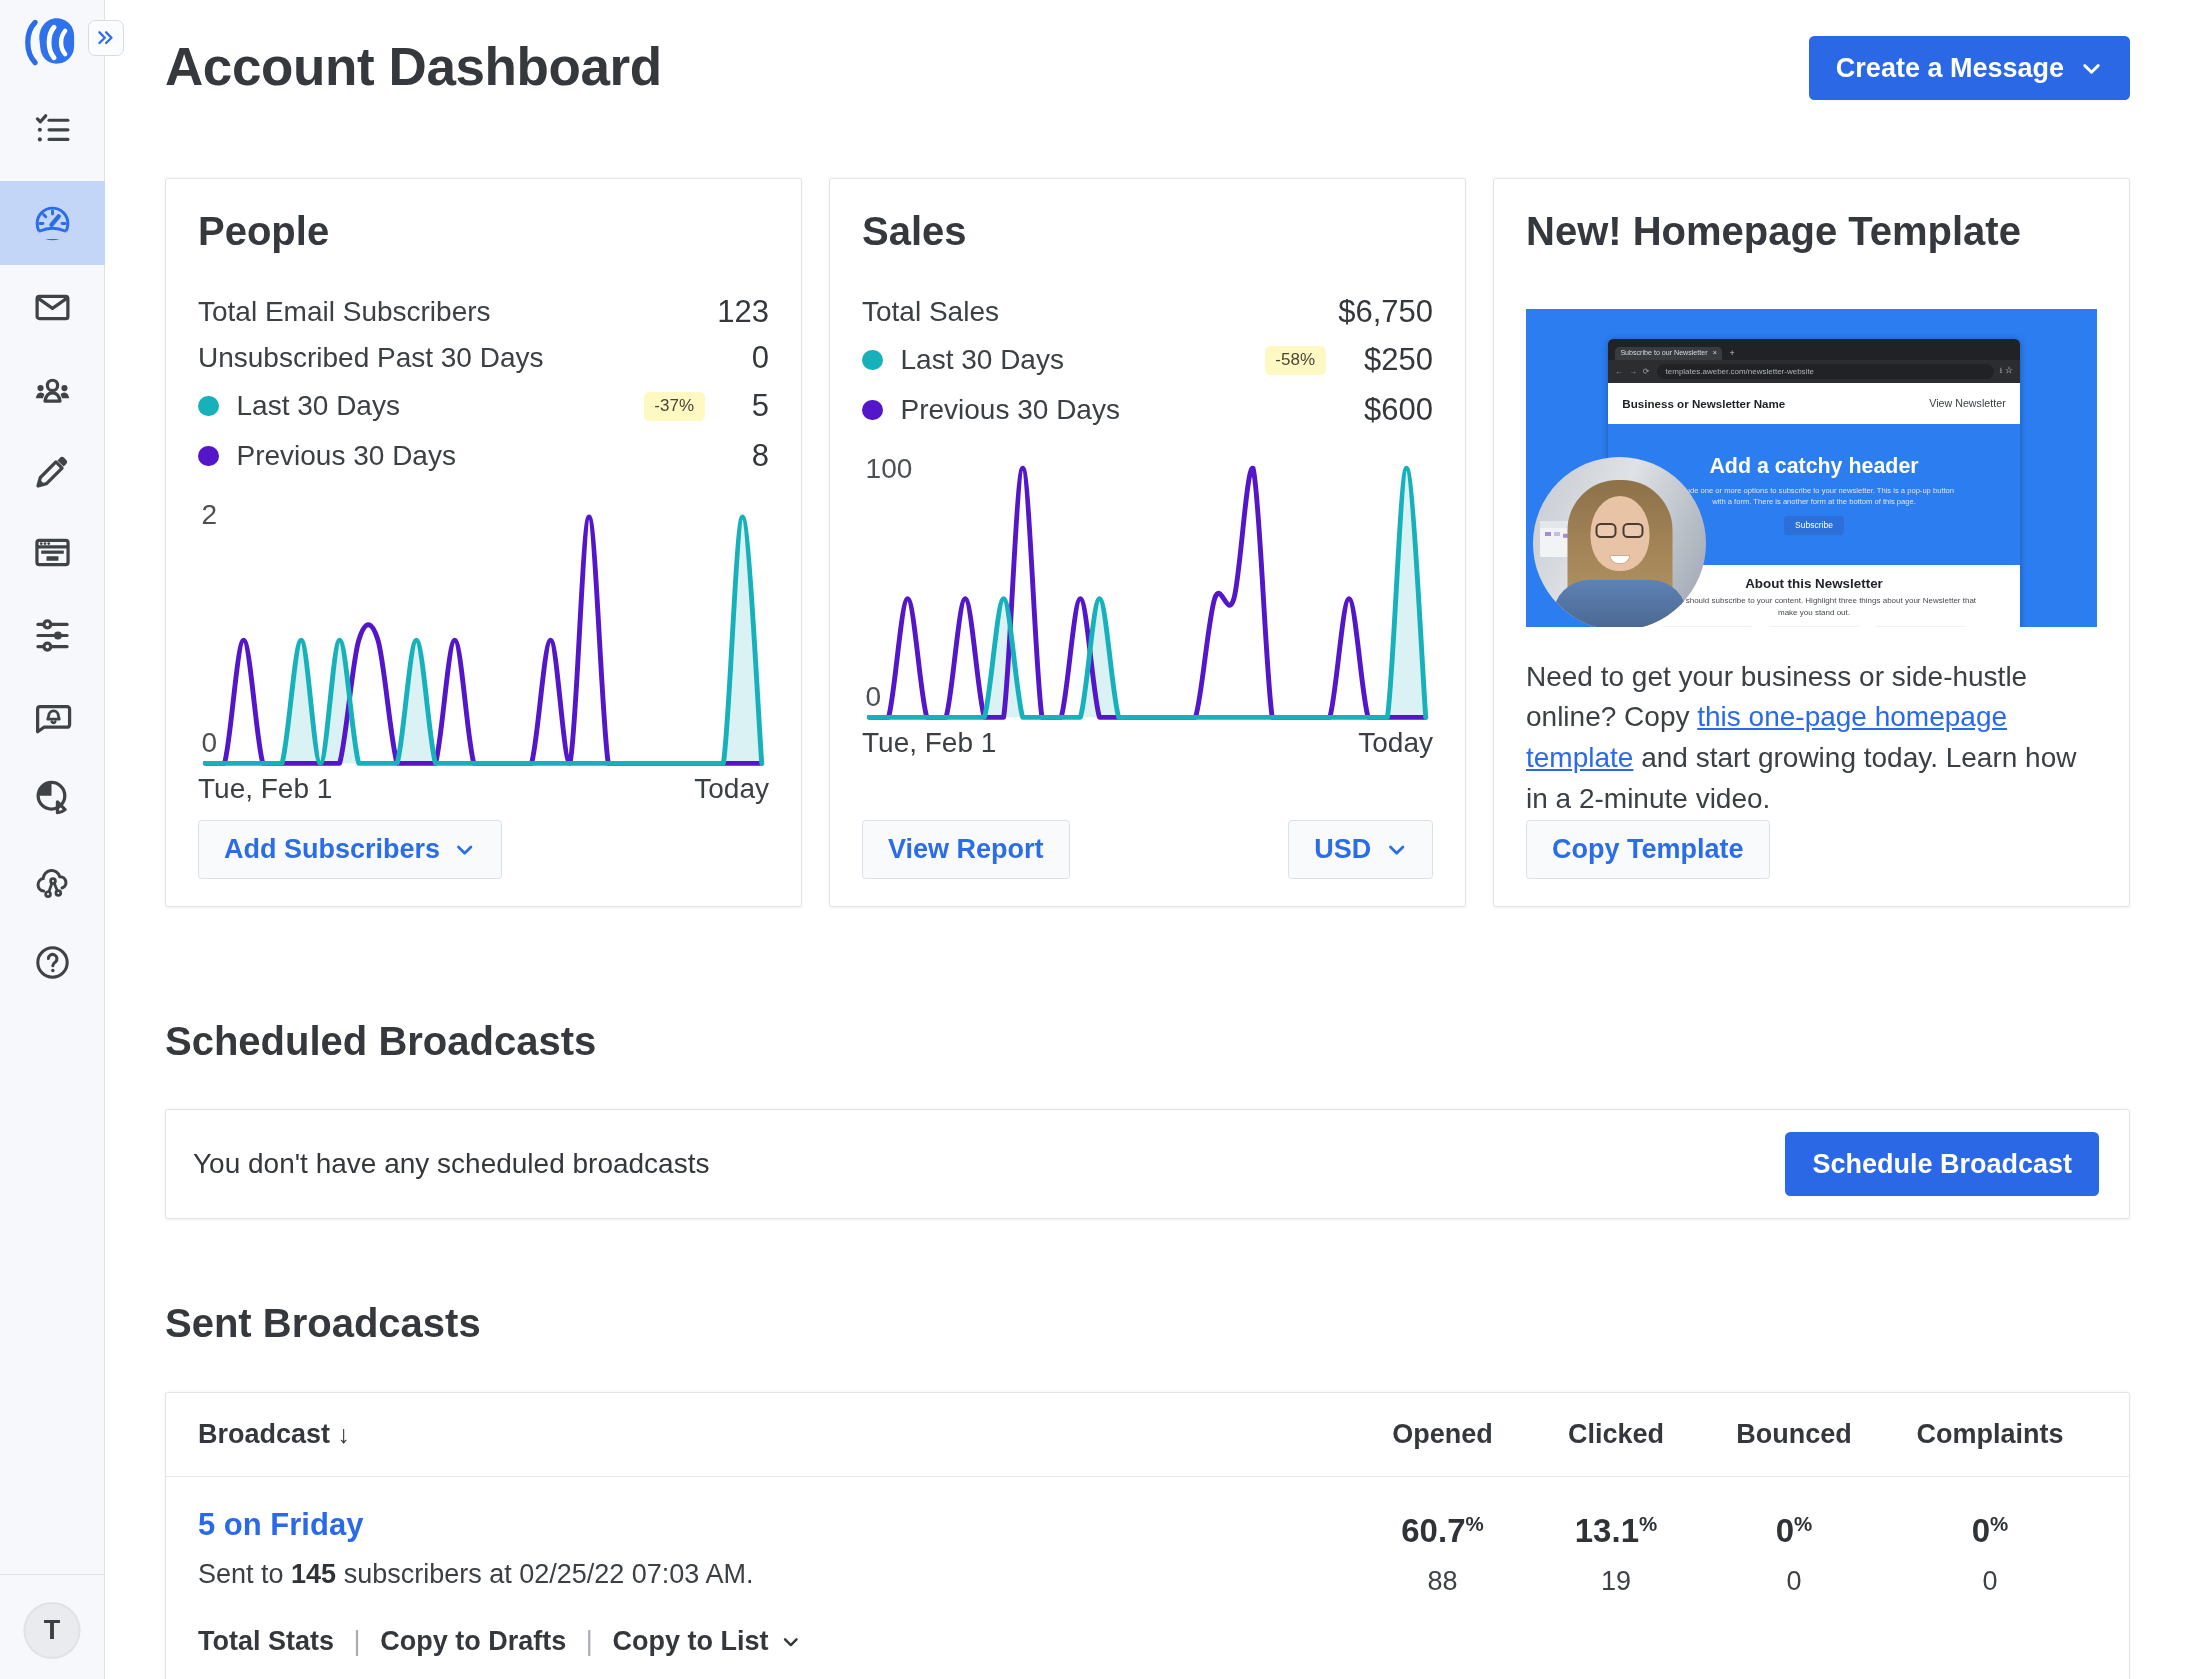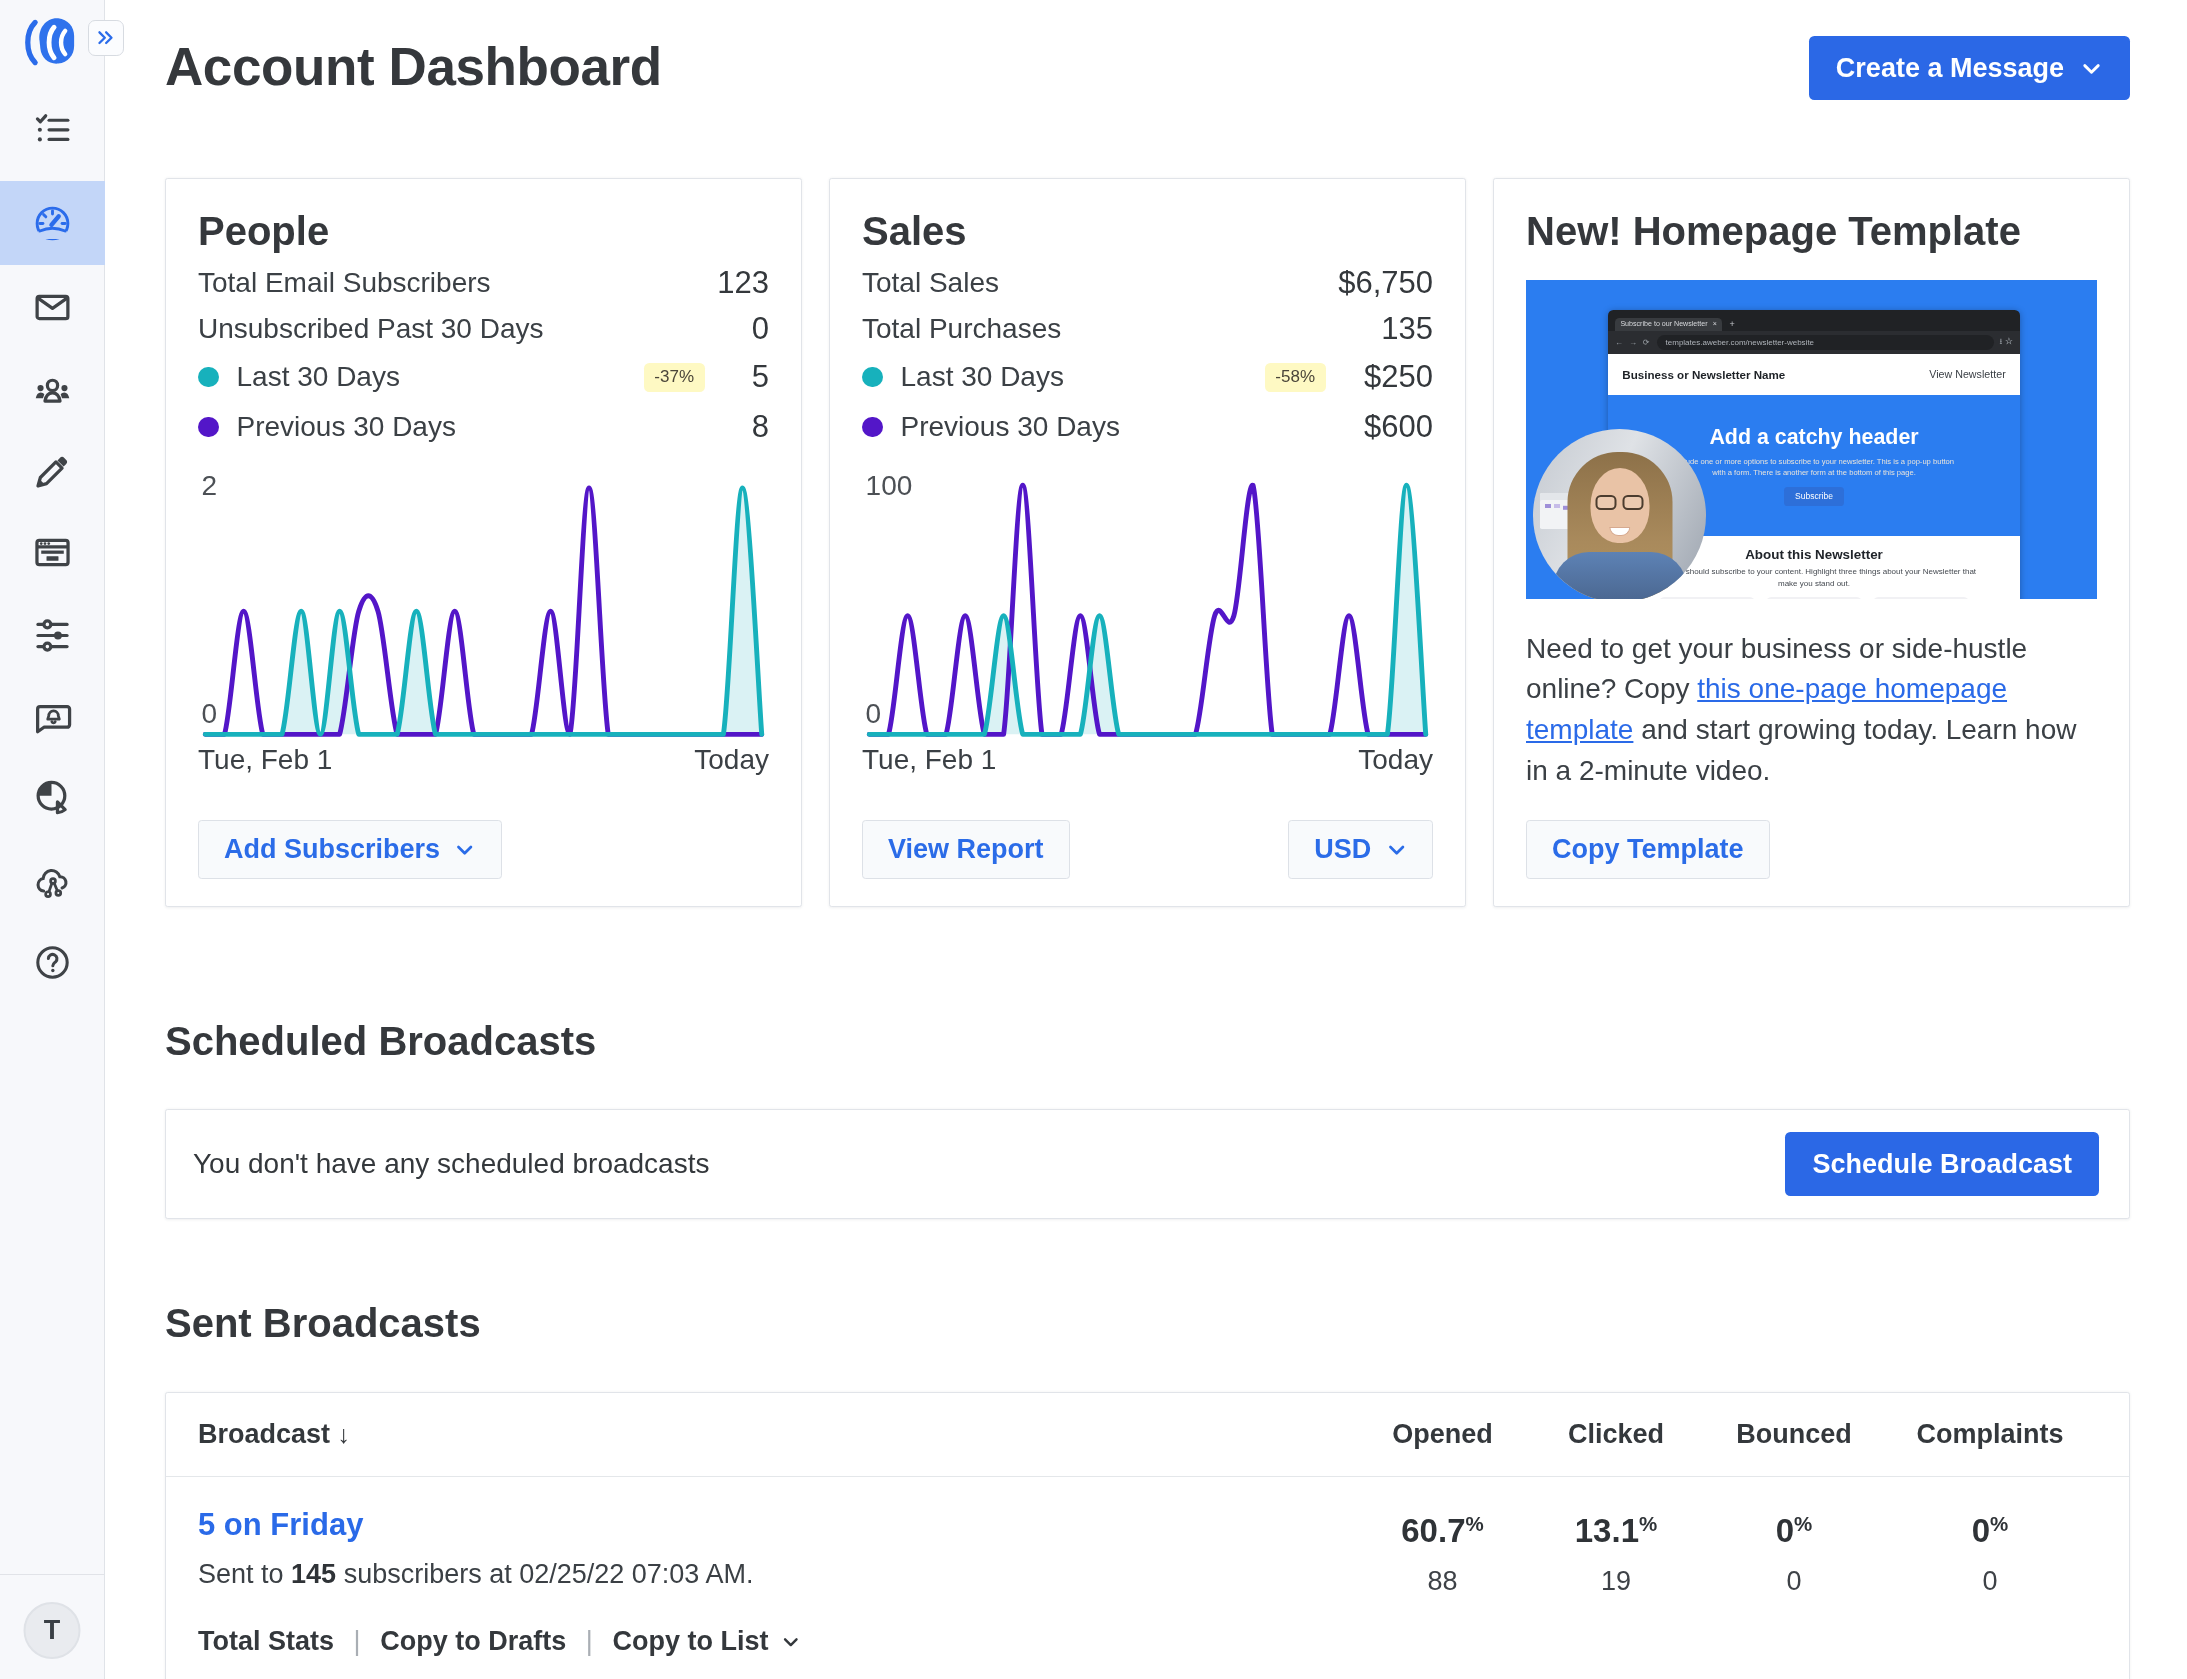--- a/index.html
+++ b/index.html
@@ -24,21 +24,21 @@
   .main { margin-left:105px; padding:36px 58px 0 60px; }
   .page-header { display:flex; justify-content:space-between; align-items:flex-start; }
   .page-title { font-size:53px; font-weight:bold; color:#35383c; letter-spacing:-0.4px; }
   .btn-primary { background:#2b68e6; color:#fff; border:none; border-radius:5.3px; font-weight:bold;
     font-size:27px; padding:0 27px; height:64px; display:inline-flex; align-items:center; gap:16px; cursor:pointer;
     font-family:"Liberation Sans", sans-serif; }
 
   .cards-row { display:flex; gap:27px; margin-top:78px; }
   .card { width:637px; height:729px; background:#fff; border:0.9px solid #e1e4e9; border-radius:2.7px;
     box-shadow:0 0.9px 2.7px rgba(40,50,60,.08); padding:30px 32px 27px 32px; display:flex; flex-direction:column; }
-  .card-title { font-size:40px; font-weight:bold; color:#35383c; margin-bottom:6px; }
+  .card-title { font-size:40px; font-weight:bold; color:#35383c; margin-bottom:35px; }
 
   .stat-row { display:flex; align-items:center; height:46px; font-size:28px; }
   .stat-label { flex:1; color:#3b4045; }
   .stat-value { font-size:31px; font-weight:normal; color:#34383c; min-width:50px; text-align:right; }
   .stat-value.wide { min-width:93px; }
   .legend-row { display:flex; align-items:center; height:50px; font-size:28px; }
   .dot { width:20.5px; height:20.5px; border-radius:50%; margin-right:18px; flex:none; }
   .badge { background:#fef9c3; color:#4b463a; font-size:17px; border-radius:5.3px; padding:4.5px 10.7px; margin-right:14.3px; }
 
   .chart { margin-top:25px; }
@@ -335,24 +335,20 @@
       </div>
     </div>
 
     <div class="card">
       <div class="card-title">Sales</div>
 
       <div class="stat-row">
         <span class="stat-label">Total Sales</span>
         <span class="stat-value wide">$6,750</span>
       </div>
-      <div class="stat-row">
-        <span class="stat-label">Total Purchases</span>
-        <span class="stat-value wide">135</span>
-      </div>
 
       <div class="legend-row">
         <span class="dot" style="background:#17b1bc"></span>
         <span class="stat-label">Last 30 Days</span>
         <span class="badge">-58%</span>
         <span class="stat-value wide">$250</span>
       </div>
       <div class="legend-row">
         <span class="dot" style="background:#5316c8"></span>
         <span class="stat-label">Previous 30 Days</span>

